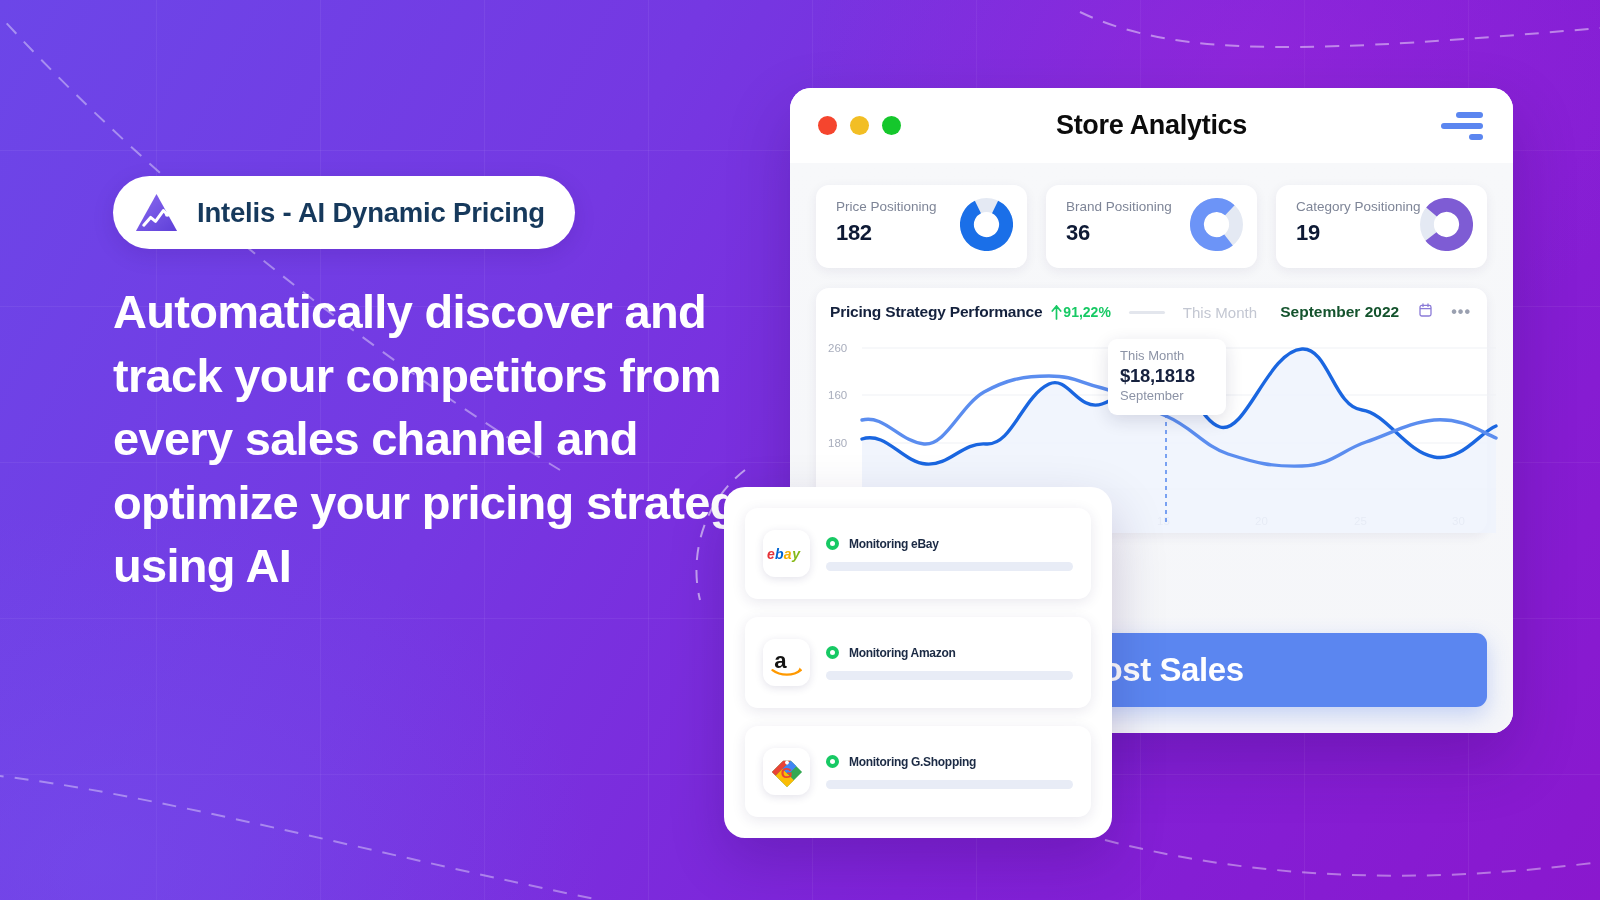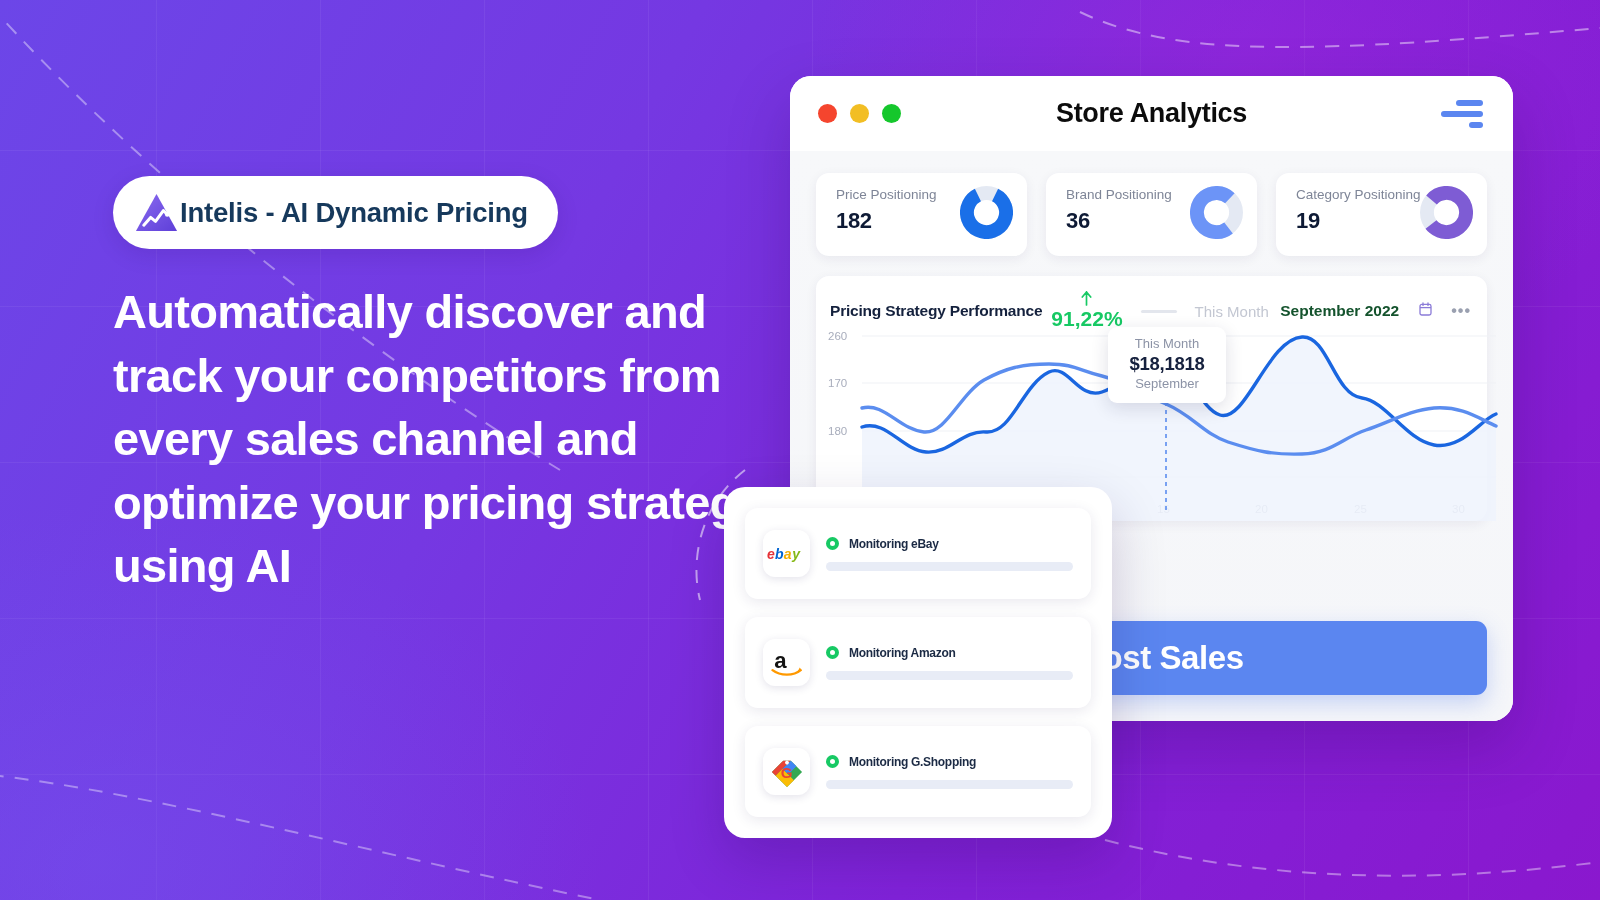--- a/index.html
+++ b/index.html
@@ -28,40 +28,40 @@
     position:absolute; inset:0;
     background:radial-gradient(ellipse 640px 430px at 78% 8%, rgba(168,40,220,.38), transparent 70%),
                radial-gradient(ellipse 700px 500px at 6% 96%, rgba(116,86,240,.40), transparent 72%);
   }
   #bg-curves { position:absolute; inset:0; }
 
   
   #left { position:absolute; left:113px; top:176px; width:700px; }
 
   #logo-badge {
-    display:inline-flex; align-items:center; 
+    display:inline-flex; align-items:center; gap:17px;
     background:#fff; border-radius:40px;
     padding:13px 30px 13px 20px;
     box-shadow:0 6px 22px rgba(40,0,90,.13);
   }
   #logo-badge .mark { width:47px; height:47px; flex:0 0 47px; }
   #logo-badge .txt {
     font-size:27.5px; font-weight:bold; color:#16395C;
     letter-spacing:-.2px; white-space:nowrap;
   }
 
   #headline {
     margin-top:31px;
     font-size:47px; line-height:63.5px; font-weight:bold;
     color:#fff; letter-spacing:-.7px; max-width:680px;
   }
 
   
   #window {
-    position:absolute; left:790px; top:76px;
+    position:absolute; left:790px; top:88px;
     width:723px; height:645px;
     background:#fff; border-radius:21px;
     box-shadow:0 26px 64px rgba(35,0,80,.22);
     overflow:hidden;
   }
   #titlebar {
     height:75px; background:#fff;
     display:flex; align-items:center; padding:0 30px 0 28px;
     position:relative;
   }
@@ -101,28 +101,28 @@
   .stat .donut { position:absolute; right:14px; top:13px; width:53px; height:53px; }
 
   
   #chart-card {
     margin-top:20px; height:245px; background:#fff; border-radius:13px;
     box-shadow:0 3px 12px rgba(40,30,90,.07);
     padding:15px 12px 8px 12px; position:relative;
   }
   #chart-head { display:flex; align-items:center; gap:9px; padding:0 4px 0 2px; }
   #chart-title { font-size:15.5px; font-weight:bold; color:#14213D; letter-spacing:-.2px; white-space:nowrap; }
-  #delta { font-size:21px; font-weight:bold; color:#17C964; display:flex; align-items:center; gap:1px; white-space:nowrap;flex-direction:column; }
+  #delta { font-size:14px; font-weight:bold; color:#17C964; display:flex; align-items:center; gap:1px; white-space:nowrap; }
   #legend-line { width:36px; height:3px; border-radius:2px; background:#E3E6ED; margin-left:9px; }
   #legend-label { font-size:15px; color:#C3C7D2; margin-left:9px; white-space:nowrap; }
   #period { font-size:15.5px; font-weight:bold; color:#14532d; margin-left:auto; white-space:nowrap; }
   #cal-icon { margin-left:11px; }
   #more-icon { margin-left:10px; letter-spacing:1px; color:#9AA0B0; font-size:16px; font-weight:bold; }
 
-  #plot { position:absolute; left:0; right:0; top:46px; bottom:0;text-align:center; }
+  #plot { position:absolute; left:0; right:0; top:46px; bottom:0; }
   .ylab { position:absolute; font-size:11.5px; color:#A8ADBC; left:12px; }
   .xlab { position:absolute; font-size:11.5px; color:#B7BCCA; bottom:6px; }
 
   #tooltip {
     position:absolute; left:292px; top:5px; width:118px;
     background:#fff; border-radius:9px; padding:9px 12px 10px;
     box-shadow:0 5px 18px rgba(30,25,70,.14); z-index:5;
   }
   #tooltip .t1 { font-size:13px; color:#8C93A6; line-height:1.25; }
   #tooltip .t2 { font-size:18.5px; font-weight:bold; color:#16213E; line-height:1.3; letter-spacing:-.3px; }
@@ -276,21 +276,21 @@
             <rect x="1" y="2.4" width="11" height="10.6" rx="1.8" fill="none" stroke="#8B7BD8" stroke-width="1.3"></rect>
             <path d="M1 5.6 H12" stroke="#8B7BD8" stroke-width="1.3"></path>
             <path d="M4 1 V3.4 M9 1 V3.4" stroke="#8B7BD8" stroke-width="1.3" stroke-linecap="round"></path>
           </svg>
         </span>
         <span id="more-icon">•••</span>
       </div>
 
       <div id="plot">
         <span class="ylab" style="top:8px">260</span>
-        <span class="ylab" style="top:55px">170</span>
+        <span class="ylab" style="top:55px">160</span>
         <span class="ylab" style="top:103px">180</span>
 
         <span class="xlab" style="left:341px">15</span>
         <span class="xlab" style="left:439px">20</span>
         <span class="xlab" style="left:538px">25</span>
         <span class="xlab" style="left:636px">30</span>
 
         <svg width="699" height="199" viewBox="0 0 699 199" style="position:absolute;left:0;top:0">
           <line x1="46" y1="14" x2="680" y2="14" stroke="#EFF1F5" stroke-width="1"></line>
           <line x1="46" y1="61" x2="680" y2="61" stroke="#EFF1F5" stroke-width="1"></line>

